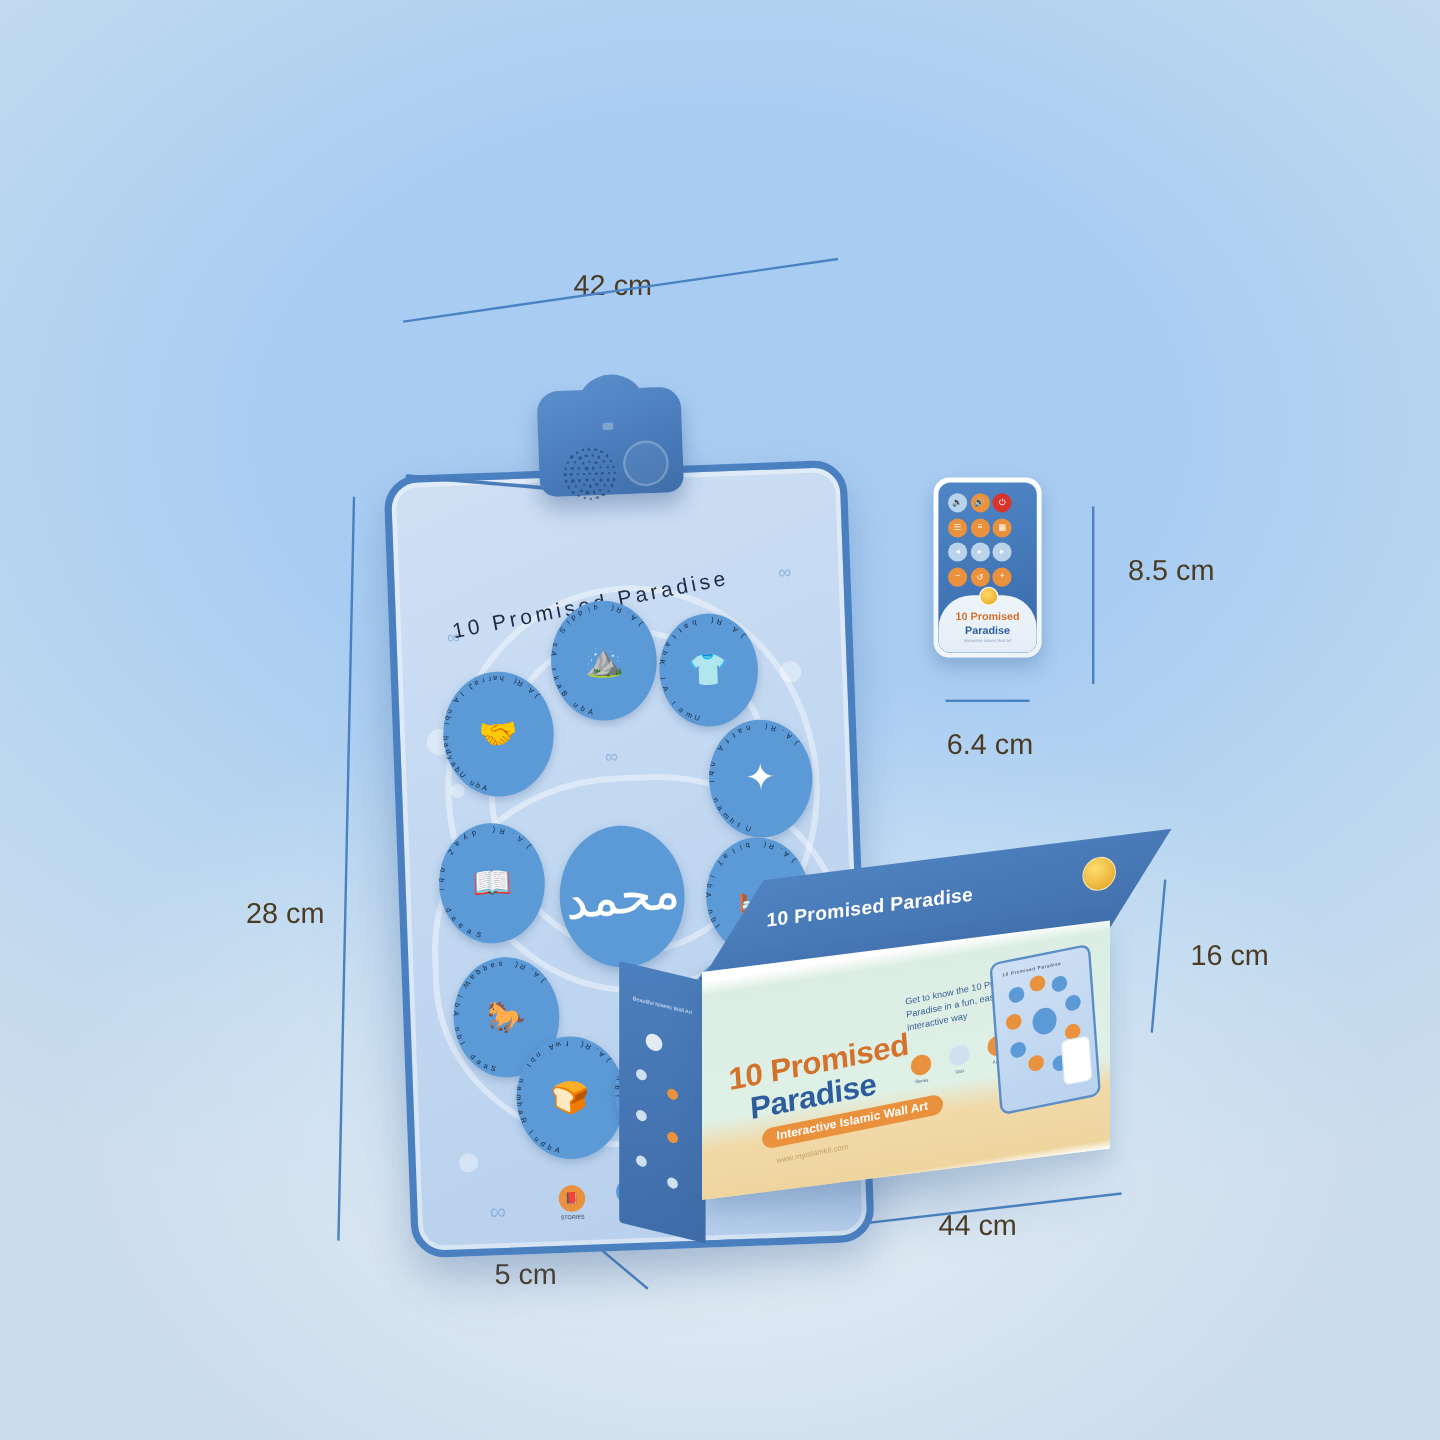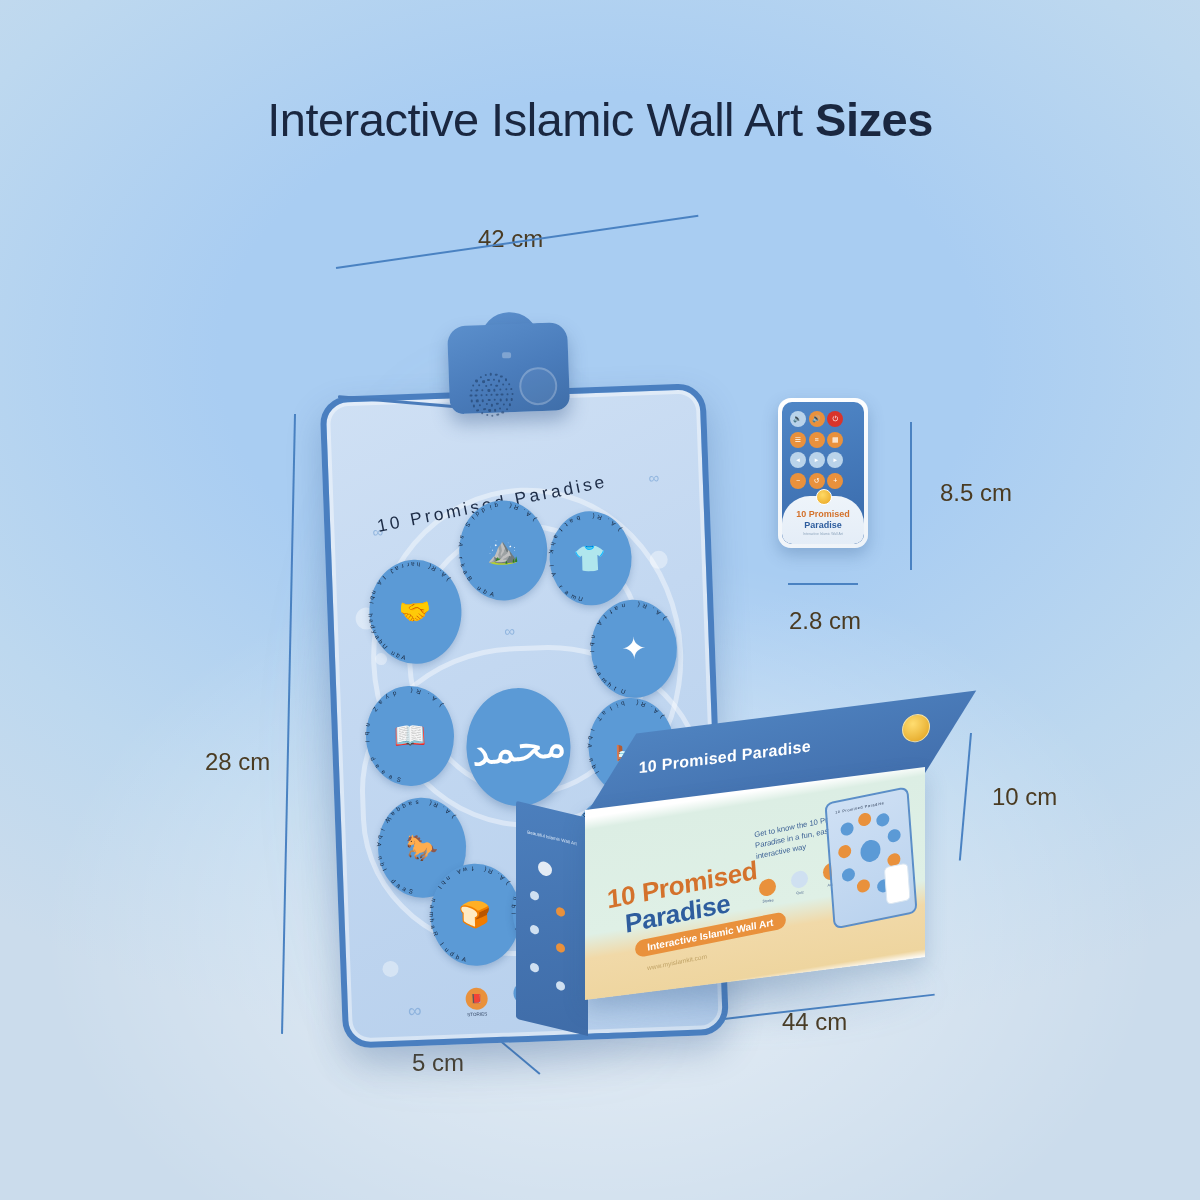--- a/index.html
+++ b/index.html
@@ -222,37 +222,34 @@
   #bf-remote{
     position:absolute;right:4px;bottom:12px;width:22px;height:36px;border-radius:5px;
     background:#fff;border:1.4px solid #dbe7f2;
   }
 </style>
 </head>
 <body>
 
 <div id="stage">
 
-  <div id="title">
-    <span>Interactive Islamic Wall Art </span><span class="b">Sizes</span>
-  </div>
 
   <div class="dim" id="d-42" style="left:478px;top:225px;">42 cm</div>
   <div class="dimline" style="left:336px;top:267px;width:366px;height:1.6px;transform:rotate(-8.2deg);transform-origin:left center;"></div>
 
   <div class="dim" id="d-63" style="left:205px;top:748px;">28 cm</div>
   <div class="dimline" style="left:294px;top:414px;width:1.6px;height:620px;transform:rotate(1.2deg);transform-origin:top center;"></div>
 
-  <div class="dim" id="d-85" style="left:940px;top:479px;text-align:center;">8.5 cm</div>
+  <div class="dim" id="d-85" style="left:940px;top:462px;text-align:center;">8.5 cm</div>
   <div class="dimline" style="left:910px;top:422px;width:1.6px;height:148px;"></div>
 
-  <div class="dim" id="d-42b" style="left:789px;top:607px;">2.8 cm</div>
+  <div class="dim" id="d-42b" style="left:789px;top:607px;">6.4 cm</div>
   <div class="dimline" style="left:788px;top:583px;width:70px;height:1.8px;"></div>
 
-  <div class="dim" id="d-16" style="left:992px;top:783px;">10 cm</div>
+  <div class="dim" id="d-16" style="left:992px;top:783px;">16 cm</div>
   <div class="dimline" style="left:970px;top:733px;width:1.8px;height:128px;transform:rotate(5deg);transform-origin:top center;"></div>
 
   <div class="dim" id="d-44" style="left:782px;top:1008px;">44 cm</div>
   <div class="dimline" style="left:577px;top:1035px;width:360px;height:1.8px;transform:rotate(-6.6deg);transform-origin:left center;"></div>
 
   <div class="dim" id="d-5" style="left:412px;top:1049px;">5 cm</div>
   <div class="dimline" style="left:497px;top:1037px;width:56px;height:1.8px;transform:rotate(40deg);transform-origin:left center;"></div>
 
   <div id="poster-wrap">
     <div id="poster-shadow"></div>

